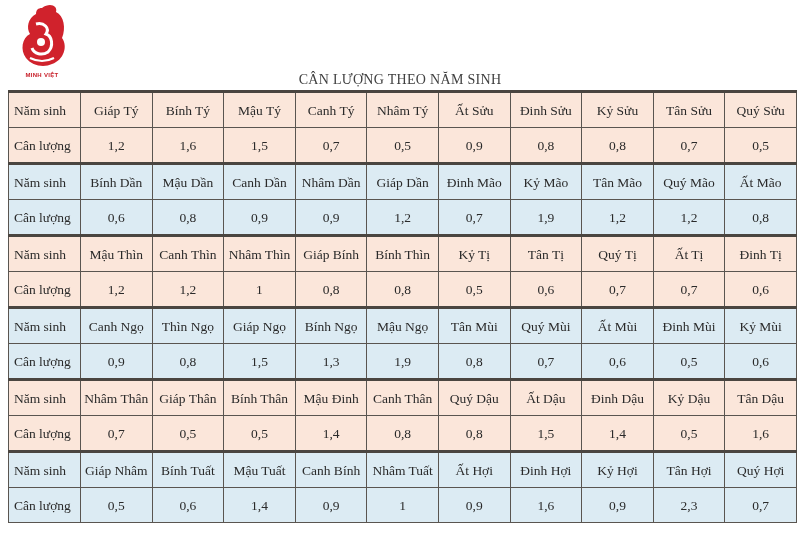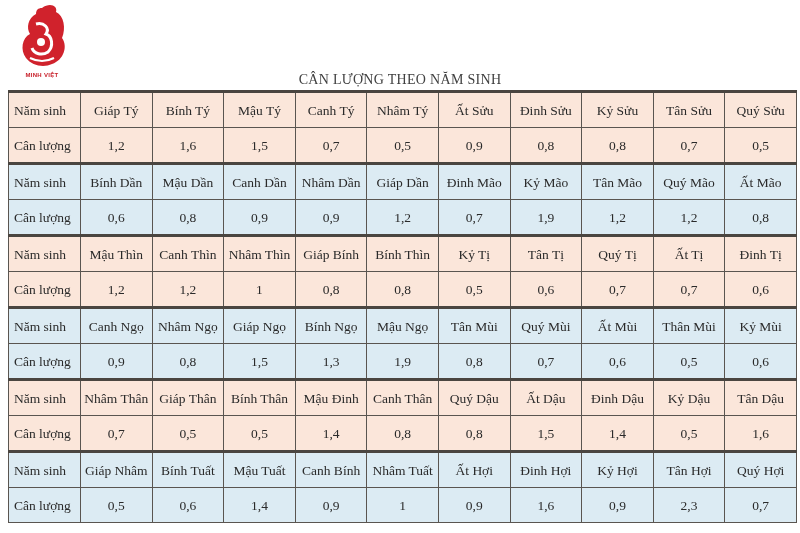--- a/index.html
+++ b/index.html
@@ -131,28 +131,28 @@
         <td>0,8</td>
         <td>0,5</td>
         <td>0,6</td>
         <td>0,7</td>
         <td>0,7</td>
         <td>0,6</td>
       </tr>
       <tr class="blue block-start">
         <td class="lbl">Năm sinh</td>
         <td>Canh Ngọ</td>
-        <td>Nhâm Ngọ</td>
+        <td>Thìn Ngọ</td>
         <td>Giáp Ngọ</td>
         <td>Bính Ngọ</td>
         <td>Mậu Ngọ</td>
         <td>Tân Mùi</td>
         <td>Quý Mùi</td>
         <td>Ất Mùi</td>
-        <td>Thân Mùi</td>
+        <td>Đinh Mùi</td>
         <td>Kỷ Mùi</td>
       </tr>
       <tr class="blue">
         <td class="lbl">Cân lượng</td>
         <td>0,9</td>
         <td>0,8</td>
         <td>1,5</td>
         <td>1,3</td>
         <td>1,9</td>
         <td>0,8</td>

